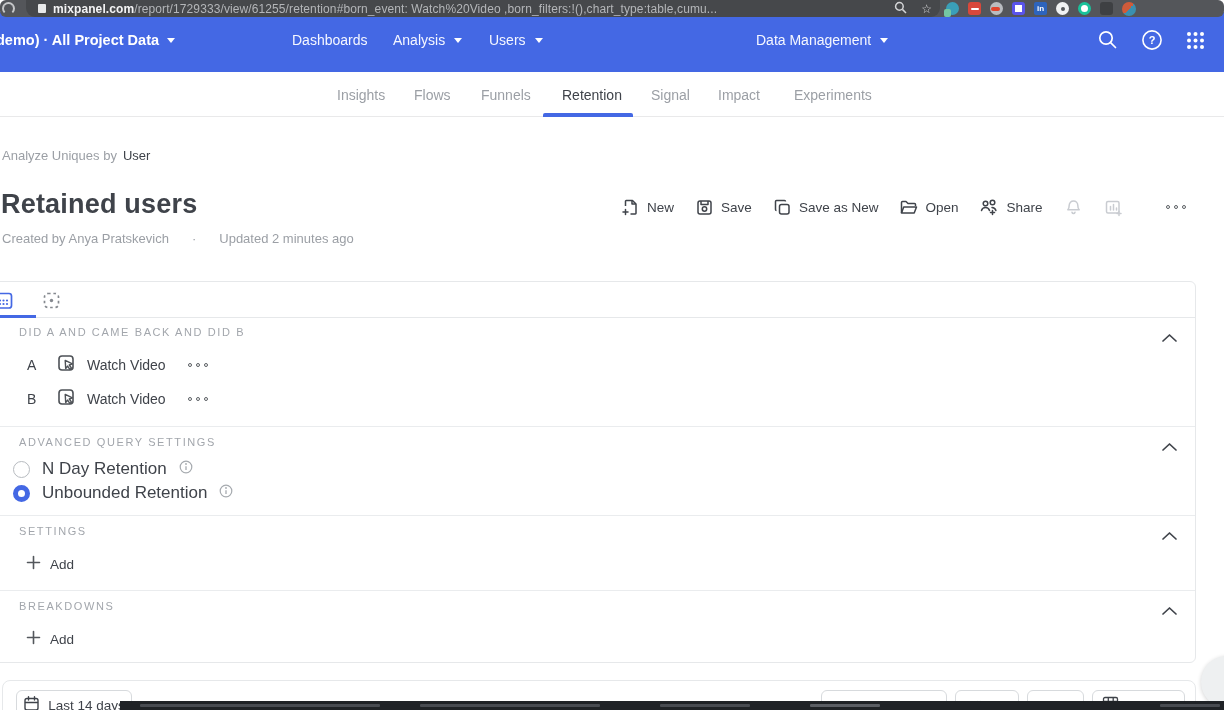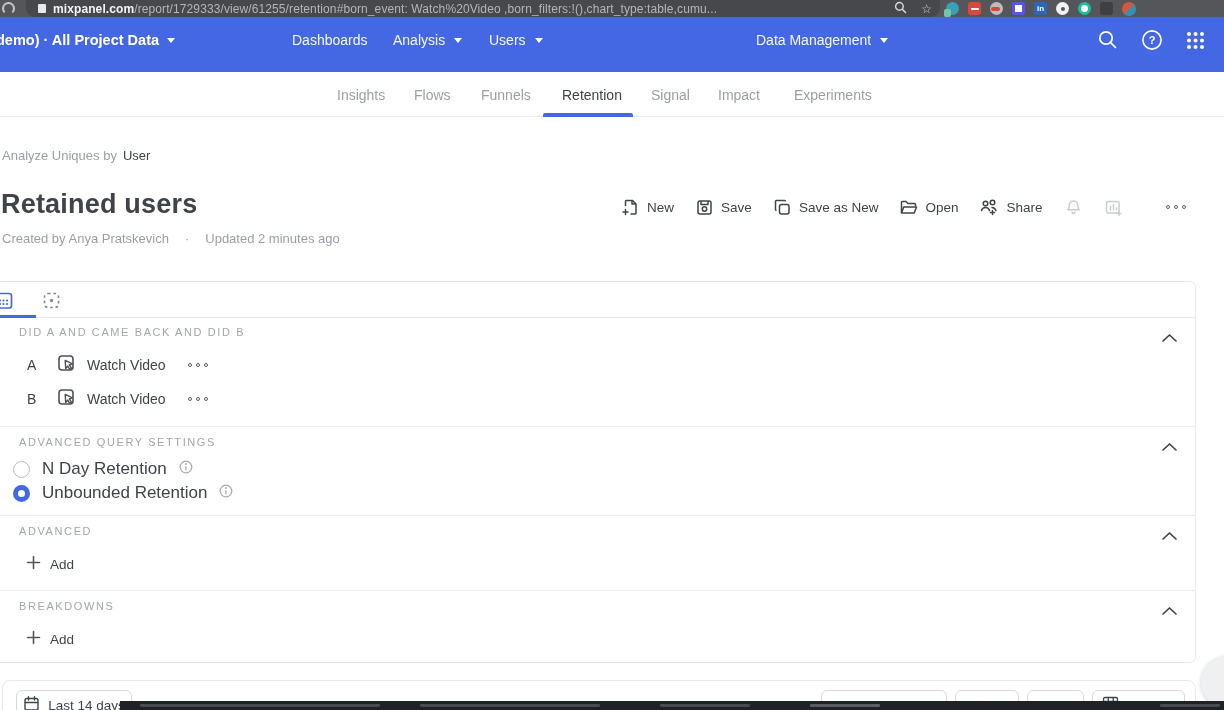--- a/index.html
+++ b/index.html
@@ -1,21 +1,21 @@
 <!DOCTYPE html>
 <html><head>
 <meta charset="utf-8">
 <style>
   * { margin:0; padding:0; box-sizing:border-box; }
   html,body { background:#fff; }
   body { font-family:"Liberation Sans", sans-serif; color:#3f434a; }
   #screen { position:relative; width:1224px; height:710px; overflow:hidden; background:#fff; }
 
   
-  .topbar { position:absolute; left:0; top:0; width:1224px; height:17px; background:#54565a; z-index:10; }
+  .topbar { position:absolute; left:0; top:0; width:1224px; height:17px; background:#54565a; z-index:10;border-radius:6px; }
   .reload-arc { position:absolute; left:2px; top:2px; width:13px; height:13px; border:2px solid #c7c8ca; border-radius:50%; border-bottom-color:transparent; }
   .urlpill { position:absolute; left:26px; top:0; width:914px; height:17px; background:#46484b; border-radius:0 0 9px 9px; display:flex; align-items:center; padding:0 8px 0 12px; overflow:hidden; }
   .site-icon { width:8px; height:9px; background:#e8e9ea; border-radius:1px; margin-right:7px; flex:none; }
   .url-text { font-size:12px; white-space:nowrap; color:#b4b6b9; letter-spacing:.1px; }
   .url-text b { color:#f4f4f5; font-weight:700; }
   .pill-icons { margin-left:auto; display:flex; align-items:center; gap:14px; flex:none; }
   .exts { position:absolute; left:946px; top:1px; height:15px; display:flex; align-items:center; gap:9px; }
   .ext { width:13px; height:13px; flex:none; position:relative; }
   .ext .badge { position:absolute; }
   .e1 { background:#3a9fb8; border-radius:50%; }
@@ -43,21 +43,21 @@
   
   .tabbar { position:absolute; left:0; top:73px; width:1224px; height:44px; background:#fff; border-bottom:1px solid #e9e9ea; z-index:8; }
   .tab { position:absolute; top:0; height:44px; display:flex; align-items:center; font-size:14px; color:#9b9fa5; white-space:nowrap; }
   .tab.active { color:#3f434a; font-weight:500; }
   .tab-underline { position:absolute; left:543px; top:113px; width:90px; height:4px; background:#4468e4; border-radius:2px 2px 0 0; z-index:8; }
 
   
   .analyze { position:absolute; left:2px; top:148px; font-size:13px; color:#9b9fa5; }
   .analyze .val { color:#3f434a; margin-left:6px; }
   .report-title { position:absolute; left:1px; top:189px; font-size:27px; font-weight:600; color:#3f434a; letter-spacing:.2px; }
-  .meta { position:absolute; left:2px; top:231px; font-size:13px; color:#9b9fa5; display:flex; gap:16px; }
+  .meta { position:absolute; left:2px; top:231px; font-size:13px; color:#9b9fa5; display:flex; gap:23px; }
   .actions { position:absolute; right:38px; top:194px; height:26px; display:flex; align-items:center; gap:21px; }
   .actbtn { display:flex; align-items:center; gap:7px; font-size:13.5px; color:#3f434a; white-space:nowrap; cursor:default; }
   .actbtn svg { display:block; }
   .actbtn.disabled { color:#c9ccd1; }
 
   
   .card { position:absolute; left:-10px; top:281px; width:1206px; height:382px; background:#fff; border:1px solid #e6e8ea; border-radius:6px; }
   .card-inner { position:absolute; left:10px; top:0; right:0; bottom:0; }
   .cardtabs { position:absolute; left:-10px; right:0; top:0; height:36px; border-bottom:1px solid #e6e8ea; }
   .cardtab { position:absolute; top:0; height:36px; width:44px; display:flex; align-items:center; justify-content:center; }
@@ -356,21 +356,21 @@
         <span class="lbl">Unbounded Retention</span>
         <span><svg width="14" height="14" viewBox="0 0 14 14">
               <circle cx="7" cy="7" r="5.8" fill="none" stroke="#a6aaaf" stroke-width="1.2"></circle>
               <line x1="7" y1="6.2" x2="7" y2="10" stroke="#a6aaaf" stroke-width="1.3"></line>
               <circle cx="7" cy="4" r=".9" fill="#a6aaaf"></circle>
             </svg></span>
       </div>
 
       <div class="divider" style="top:233px;"></div>
 
-      <div class="sec-title" style="left:18px; top:243px;">ADVANCED</div>
+      <div class="sec-title" style="left:18px; top:243px;">SETTINGS</div>
       <span class="chev" style="top:245px;"><svg width="17" height="10" viewBox="0 0 17 10">
             <polyline points="2,8 8.5,2 15,8" fill="none" stroke="#3f434a" stroke-width="1.7" stroke-linecap="round" stroke-linejoin="round"></polyline>
           </svg></span>
       <div class="addrow" style="top:272px;">
         <span><svg width="15" height="15" viewBox="0 0 15 15">
               <path d="M7.5 1.5v12M1.5 7.5h12" stroke="#53575c" stroke-width="1.6" stroke-linecap="round"></path>
             </svg></span>
         <span class="lbl">Add</span>
       </div>
 

